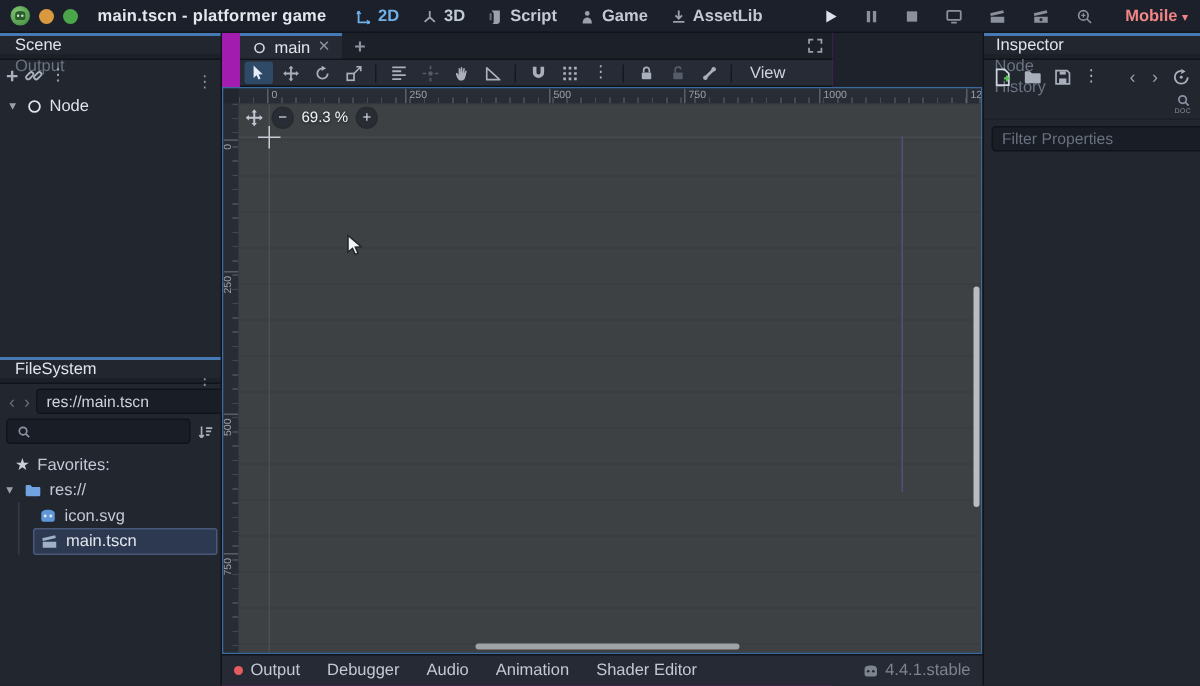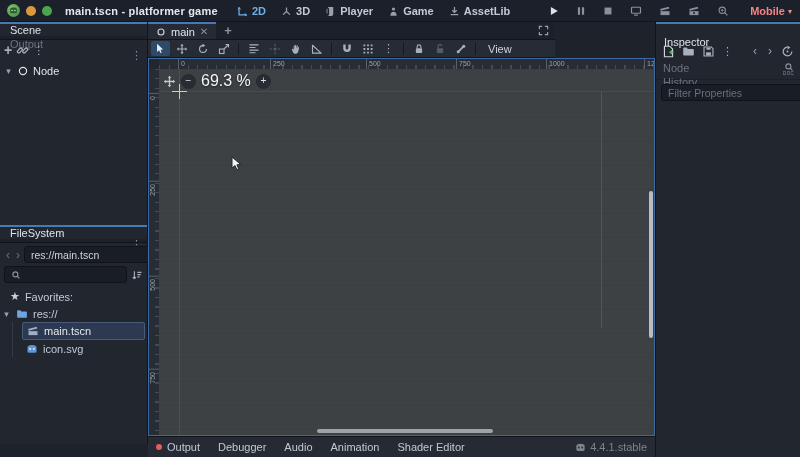--- a/index.html
+++ b/index.html
@@ -51,30 +51,30 @@
   .tbtn { color:#a9b0bc; display:inline-flex; align-items:center; justify-content:center; flex:none; }
   .plus-glyph { font-size:14px; font-weight:bold; color:#a9b0bc; line-height:1; }
   .tree { padding-top:2px; }
   .trow { height:17px; display:flex; align-items:center; gap:4px; padding-left:4px; color:#dfe3ea; position:relative; }
   .caret { color:#9aa1ad; font-size:9px; width:9px; text-align:center; }
   .player-box { display:flex; align-items:center; gap:4px; border:1px solid #4a5261; border-radius:2px;
     padding:1px 4px; min-width:84px; height:17px; }
   .warn { color:#ecc055; font-size:11px; }
 
   
-  #fs-dock { position:absolute; left:0; top:225px; width:148px; height:219px;
+  #fs-dock { position:absolute; left:0; top:238px; width:148px; height:219px;
     background:#21262f; border-right:1px solid #10141b; }
   .nav-arrow { color:#6a7280; font-size:12px; padding:0 2px; }
   .fs-guide { position:absolute; left:12px; top:0; bottom:0; width:1px; background:#343b48; }
   .fsrow { height:17px; display:flex; align-items:center; gap:5px; color:#c3cad6; position:relative; }
   .fsrow .lbl { white-space:nowrap; }
   .fs-selected { background:#2c3950; border:1px solid #49597a; border-radius:2px; color:#e2e6ec; }
 
   
-  #center { position:absolute; left:148px; top:22px; width:407px; height:435px; background:#a21caf; }
+  #center { position:absolute; left:148px; top:22px; width:407px; height:435px; background:#a21caf;padding-left:12px; }
   #scene-tabs { height:18px; background:#1b2029; display:flex; align-items:stretch; border-bottom:1px solid #10141b; }
   .stab { display:flex; align-items:center; gap:5px; padding:0 8px; background:#252a34;
     border-top:2px solid #477ab5; color:#e2e6ec; }
   .stab .close { color:#8b93a1; font-size:10px; }
   .newtab { display:flex; align-items:center; padding:0 8px; color:#8b93a1; font-size:13px; font-weight:bold; }
   .expand-btn { margin-left:auto; display:flex; align-items:center; padding:0 6px; color:#9aa1ad; }
 
   #canvas-toolbar { height:18px; background:#262b35; display:flex; align-items:center; gap:2px;
     padding:0 3px; border-bottom:1px solid #10141b; }
   .cti { width:19px; height:15px; display:flex; align-items:center; justify-content:center;
@@ -104,21 +104,21 @@
   .axis-v { position:absolute; left:20px; top:0; bottom:0; width:1px; background:rgba(205,215,225,.10); }
   .axis-h { position:absolute; top:22px; left:0; right:0; height:1px; background:rgba(205,215,225,.07); }
   .origin-cross-v { position:absolute; left:20px; top:15px; width:1px; height:15px; background:#c7ccd4; }
   .origin-cross-h { position:absolute; left:13px; top:22px; width:15px; height:1px; background:#c7ccd4; }
   .vp-bound { position:absolute; left:442px; top:22px; height:237px; width:1px; background:#54548a; opacity:.85; }
 
   #zoom-widget { position:absolute; left:4px; top:3px; display:flex; align-items:center; gap:6px; }
   .zbtn { width:13px; height:13px; border-radius:50%; background:#272c35; color:#dfe3ea;
     display:flex; align-items:center; justify-content:center; font-size:10px; line-height:1;
     box-shadow:0 0 0 1px rgba(0,0,0,.35); }
-  #zoom-label { color:#f2f4f7; font-size:16px; text-shadow:0 1px 2px rgba(0,0,0,.6); }
+  #zoom-label { color:#f2f4f7; font-size:10px; text-shadow:0 1px 2px rgba(0,0,0,.6); }
 
   #mouse-cursor { position:absolute; left:72px; top:87px; }
   .vsb { position:absolute; right:1px; top:122px; width:4px; height:147px; background:#b9bdc1; border-radius:2px; }
   .hsb { position:absolute; left:158px; bottom:2px; width:176px; height:4px; background:#9ea3a8; border-radius:2px; }
 
   
   #bottom-bar { position:absolute; left:0; bottom:0; width:507px; height:21px; background:#252a34;
     border-top:1px solid #10141b; display:flex; align-items:center; padding:0 8px; gap:18px; }
   .bb-item { color:#c3c9d4; display:flex; align-items:center; gap:5px; }
   .reddot { width:6px; height:6px; border-radius:50%; background:#e45c5c; }
@@ -170,21 +170,21 @@
         </span>
       <span>3D</span>
     </span>
     <span class="ws">
       <span class="ic">
           <svg width="11" height="11" viewBox="0 0 16 16" fill="currentColor">
             <path d="M4 1.5h8v10a3 3 0 0 1-3 3H3.5a2.5 2.5 0 0 0 2.5-2.5V4z"></path>
             <path d="M2 4h2v7H2z" opacity=".6"></path>
           </svg>
         </span>
-      <span>Player</span>
+      <span>Script</span>
     </span>
     <span class="ws">
       <span class="ic">
           <svg width="11" height="11" viewBox="0 0 16 16" fill="currentColor">
             <circle cx="8" cy="4.3" r="2.3"></circle>
             <path d="M3.5 14c0-3.6 1.8-5.8 4.5-5.8s4.5 2.2 4.5 5.8z"></path>
           </svg>
         </span>
       <span>Game</span>
     </span>
@@ -326,39 +326,39 @@
       <span class="caret" style="margin-left:2px;">▾</span>
       <span class="ic">
           <svg width="12" height="12" viewBox="0 0 16 16" fill="#70a3e0">
             <path d="M1.5 4a1 1 0 0 1 1-1h3.2l1.5 1.8h6.3a1 1 0 0 1 1 1V12a1 1 0 0 1-1 1h-11a1 1 0 0 1-1-1z"></path>
           </svg>
         </span>
       <span class="lbl">res://</span>
     </div>
     <div style="position:relative;">
       <span class="fs-guide"></span>
-      <div class="fsrow fs-selected" style="padding-left:4px; margin-left:22px; margin-right:2px; height:18px;">
-        <span class="ic">
-            <svg width="12" height="12" viewBox="0 0 16 16" fill="#9fb0c8">
-              <path d="M1.5 5.2L13 2.4l.7 2.4L2.2 7.6z"></path>
-              <path d="M2 8.2h12v5.3H2z"></path>
-            </svg>
-          </span>
-        <span class="lbl">main.tscn</span>
-      </div>
       <div class="fsrow" style="padding-left:26px;">
         <span class="ic">
             <svg width="12" height="12" viewBox="0 0 16 16">
               <path d="M2 6C2 3.5 4.5 2.5 8 2.5S14 3.5 14 6v5a2 2 0 0 1-2 2H4a2 2 0 0 1-2-2z" fill="#5f97d8"></path>
               <circle cx="5.5" cy="8" r="1.3" fill="#dce9f7"></circle>
               <circle cx="10.5" cy="8" r="1.3" fill="#dce9f7"></circle>
             </svg>
           </span>
         <span class="lbl">icon.svg</span>
       </div>
+      <div class="fsrow fs-selected" style="padding-left:4px; margin-left:22px; margin-right:2px; height:18px;">
+        <span class="ic">
+            <svg width="12" height="12" viewBox="0 0 16 16" fill="#9fb0c8">
+              <path d="M1.5 5.2L13 2.4l.7 2.4L2.2 7.6z"></path>
+              <path d="M2 8.2h12v5.3H2z"></path>
+            </svg>
+          </span>
+        <span class="lbl">main.tscn</span>
+      </div>
     </div>
   </div>
 </div>
 
 <div id="center">
   <div id="scene-tabs">
     <span class="stab">
       <span class="ic">
           <svg width="10" height="10" viewBox="0 0 16 16">
             <circle cx="8" cy="8" r="4.8" fill="none" stroke="#cfd5de" stroke-width="1.8"></circle>
@@ -530,21 +530,21 @@
             <circle cx="10.5" cy="8" r="1.3" fill="#262b33"></circle>
           </svg>
         </span>
       <span>4.4.1.stable</span>
     </span>
   </div>
 </div>
 
 <div id="inspector">
   <div class="tabbar">
-    <span class="dtab active" style="padding:12px 8px">Inspector</span>
+    <span class="dtab active" style="padding:0 8px">Inspector</span>
     <span class="dtab" style="padding:0 7px">Node</span>
     <span class="dtab" style="padding:0 7px">History</span>
 
   </div>
   <div id="insp-toolbar">
     <span class="tbtn">
         <svg width="13" height="13" viewBox="0 0 16 16">
           <path d="M3 1.5h6.5l3.5 3.5v9.5H3z" fill="none" stroke="#cfd5de" stroke-width="1.4"></path>
           <path d="M9 9h5M11.5 6.5v5" stroke="#5bbf5b" stroke-width="1.8"></path>
         </svg>

